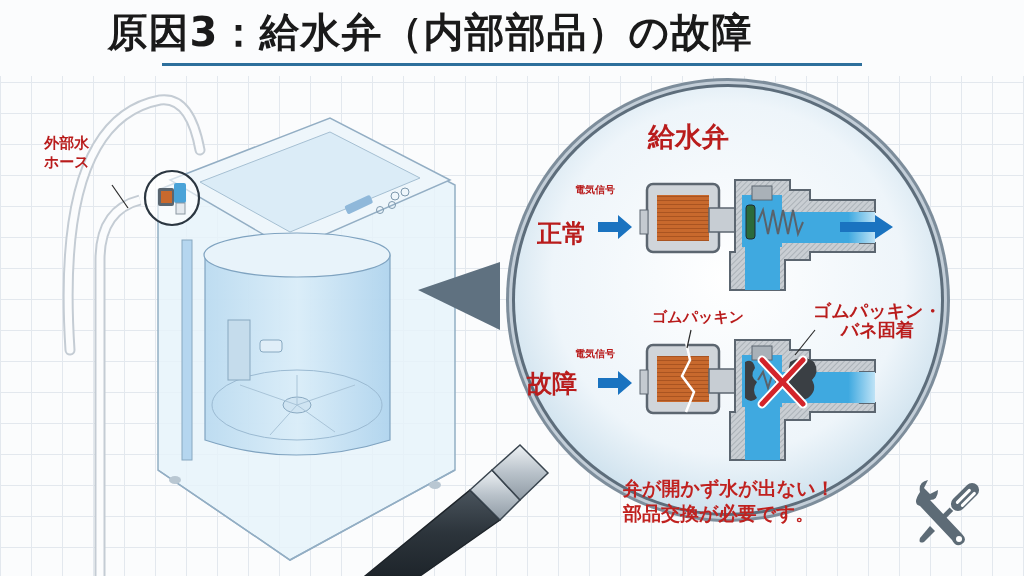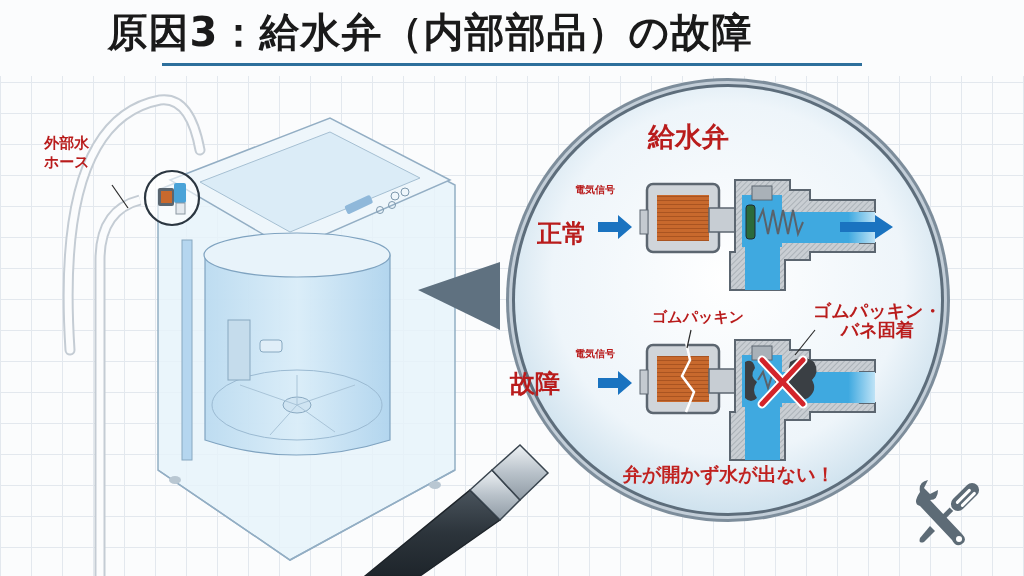--- a/index.html
+++ b/index.html
@@ -15,24 +15,24 @@
   .title-rule{position:absolute;left:162px;top:63px;width:700px;height:3px;background:#2d6f9c;}
   svg.scene{position:absolute;left:0;top:0;}
   .lbl{position:absolute;font-weight:bold;color:#b91c1c;white-space:nowrap;}
   .hose-label{left:44px;top:134px;font-size:15px;line-height:19px;text-align:center;}
   .mag-title{left:648px;top:119px;font-size:27px;}
   .sig{font-size:10px;}
   .sig1{left:575px;top:183px;}
   .sig2{left:575px;top:347px;}
   .state{font-size:25px;font-family:Liberation Serif, serif;}
   .state1{left:537px;top:217px;}
-  .state2{left:510px;top:367px;}
+  .state2{left:527px;top:367px;}
   .callout1{left:652px;top:308px;font-size:15px;}
   .callout2{left:813px;top:301px;font-size:18px;text-align:center;line-height:19px;}
-  .warn{left:623px;top:462px;font-size:19px;color:#c0211f;line-height:25px;}
+  .warn{left:623px;top:476px;font-size:19px;color:#c0211f;line-height:25px;}
   .tools{position:absolute;left:912px;top:478px;}
 </style>
 </head>
 <body>
 
 <div class="grid"></div>
 
 <div class="title">原因3：給水弁（内部部品）の故障</div>
 <div class="title-rule"></div>
 
@@ -210,20 +210,21 @@
 <div class="lbl callout2">
   <div>ゴムパッキン・</div>
   <div>バネ固着</div>
 </div>
 
 <div class="lbl sig sig2">電気信号</div>
 <div class="lbl state state2">故障</div>
 
 <div class="lbl warn">
   <div>弁が開かず水が出ない！</div>
+  <div>部品交換が必要です。</div>
 </div>
 
 <div class="tools">
   <svg width="76" height="70" viewBox="0 0 76 70">
 
     <g fill="#5d6b76">
       <rect x="46" y="2" width="14" height="34" rx="7" transform="rotate(45 53 19)"></rect>
       <rect x="30" y="28" width="5" height="20" transform="rotate(45 32 38)"></rect>
       <path d="M 8 60 L 18 48 L 23 53 L 12 64 Q 6 66 8 60 Z"></path>
     </g>

